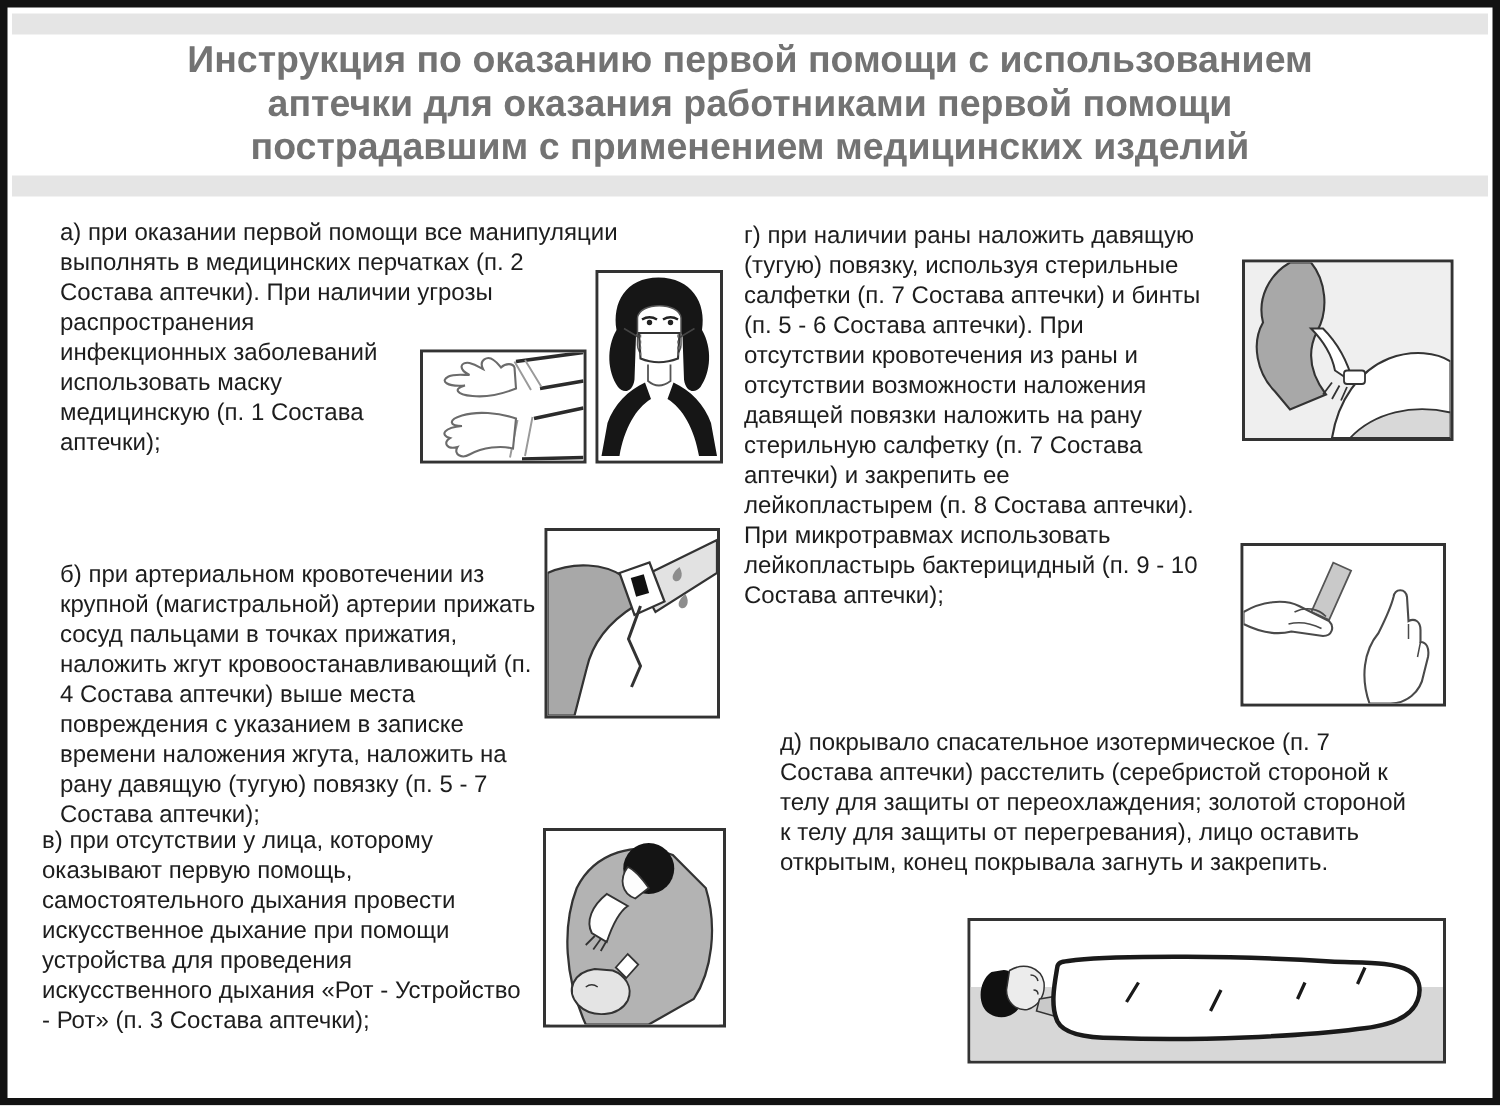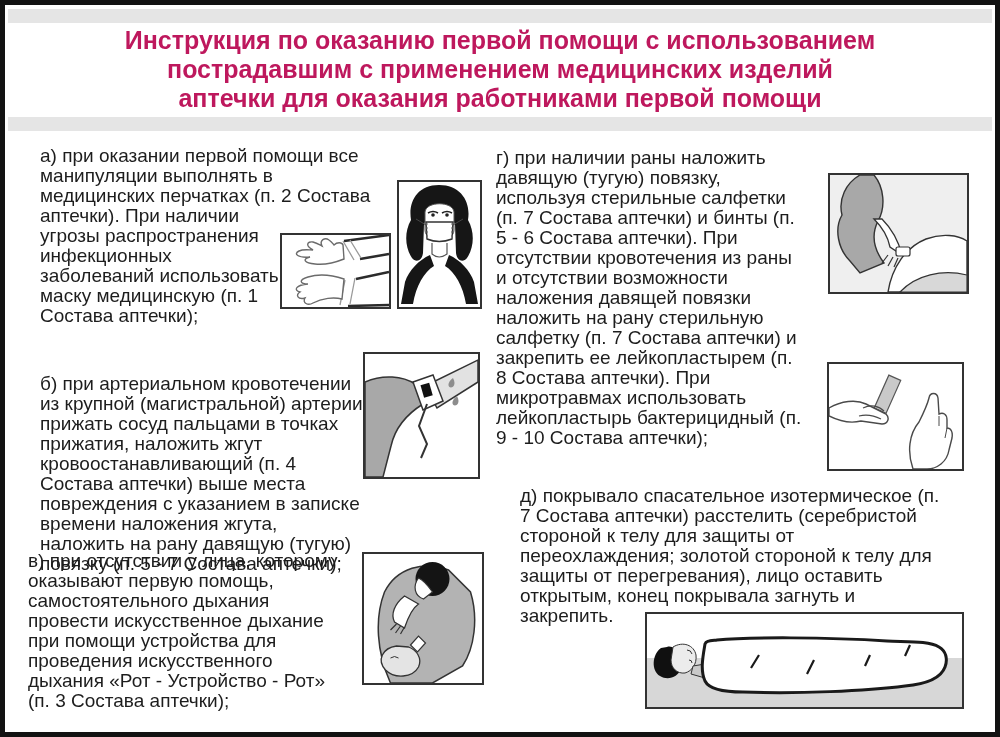--- a/index.html
+++ b/index.html
@@ -6,23 +6,23 @@
   .page{
     position:relative;width:1000px;height:737px;background:#ffffff;
     font-family:"Liberation Sans",sans-serif;color:#1d1d1d;overflow:hidden;
   }
   .page-border{position:absolute;inset:0;border:5px solid #121212;pointer-events:none;z-index:50;}
   .stripe{position:absolute;left:8px;width:984px;height:14px;background:#e5e5e5;}
   .stripe-top{top:9px;}
   .stripe-mid{top:117px;}
   .title{
     position:absolute;left:0;top:26px;width:1000px;text-align:center;
-    font-weight:bold;font-size:25px;line-height:29px;color:#be185d;
+    font-weight:bold;font-size:25px;line-height:29px;color:#737373;
   }
-  .sec{position:absolute;font-size:19px;line-height:20px;text-align:left;}
+  .sec{position:absolute;font-size:16px;line-height:20px;text-align:left;}
   .sec-a{left:40px;top:146px;width:441px;height:172px;}
   .float-a{
     float:right;width:201px;height:165px;
     shape-outside:polygon(117px 33px,201px 33px,201px 161px,0px 161px,0px 86px,117px 86px);
     shape-margin:8px;
   }
   .sec-b{left:40px;top:330px;width:326px;margin-top:44px;}
   .sec-v{left:28px;top:551px;width:322px;}
   .sec-g{left:496px;top:148px;width:306px;}
   .sec-d{left:520px;top:486px;width:428px;}
@@ -41,22 +41,22 @@
 </style>
 </head>
 <body>
 
 <div class="page">
 
   <div class="stripe stripe-top"></div>
 
   <div class="title">
     <div>Инструкция по оказанию первой помощи с использованием</div>
+    <div>аптечки для оказания работниками первой помощи</div>
     <div>пострадавшим с применением медицинских изделий</div>
-    <div>аптечки для оказания работниками первой помощи</div>
   </div>
 
   <div class="stripe stripe-mid"></div>
 
   <div class="sec sec-a">
     <div class="float-a"></div>
     <span>а) при оказании первой помощи все манипуляции выполнять в медицинских перчатках (п. 2 Состава аптечки). При наличии угрозы распространения инфекционных заболеваний использовать маску медицинскую (п. 1 Состава аптечки);</span>
   </div>
 
   <div class="sec sec-b">

